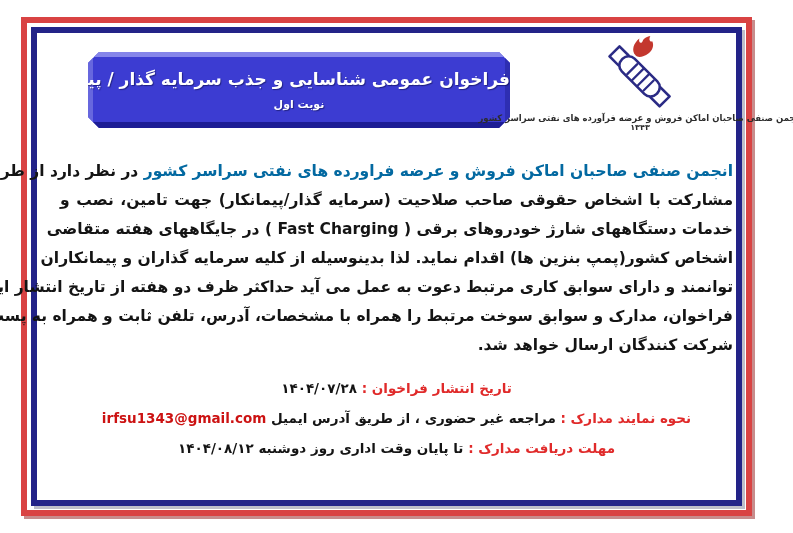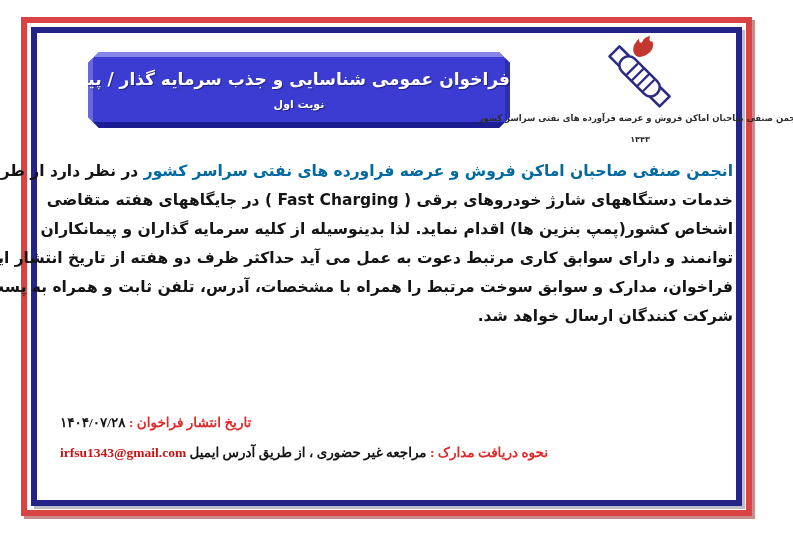--- a/index.html
+++ b/index.html
@@ -40,40 +40,40 @@
   }
   
   .logo-wrap{
     position:absolute;left:538px;top:36px;width:204px;
     display:flex;flex-direction:column;align-items:center;
   }
   .logo-caption{
     font-size:8.5px;font-weight:700;color:#2c2c2c;white-space:nowrap;
     transform:scaleY(1.05);margin-top:1px;
   }
-  .logo-year{font-size:8px;font-weight:700;color:#2c2c2c;margin-top:12px;}
+  .logo-year{font-size:8px;font-weight:700;color:#2c2c2c;margin-top:0;}
   
   .body-text{
     position:absolute;left:60px;top:157px;width:673px;
     font-size:15.5px;font-weight:700;color:#141414;
   }
   .bline{
     line-height:29px;height:29px;white-space:nowrap;
     text-align:justify;text-align-last:justify;overflow:visible;
   }
   .bline.last{text-align:left;text-align-last:right;}
   .org-red{color:#0369a1;}
   .email-serif{
     font-family:"Liberation Serif","DejaVu Serif",serif;
     color:#cc1212;font-size:16.5px;font-weight:700;
   }
   
   .footer{
-    position:absolute;left:60px;top:408px;width:673px;
-    font-size:13.5px;font-weight:700;color:#141414;text-align:left;font-family:Liberation Serif, serif;
+    position:absolute;left:60px;top:373px;width:673px;
+    font-size:13.5px;font-weight:700;color:#141414;text-align:center;
   }
   .frow{line-height:30px;height:30px;white-space:nowrap;}
   .flabel{color:#e02a2a;}
   .femail{color:#cc1212;}
 </style>
 </head>
 <body>
 
 <div class="page">
   <div class="red-frame">
@@ -99,31 +99,36 @@
         <line x1="73" y1="50" x2="73" y2="76"></line>
         <line x1="85" y1="52" x2="85" y2="74"></line>
       </g>
     </svg>
     <div class="logo-caption">انجمن صنفی صاحبان اماکن فروش و عرضه فرآورده های نفتی سراسر کشور</div>
     <div class="logo-year">۱۳۴۳</div>
   </div>
 
   <div class="body-text">
     <div class="bline"><span class="org-red">انجمن صنفی صاحبان اماکن فروش و عرضه فراورده های نفتی سراسر کشور</span><span> در نظر دارد از طریق</span></div>
+    <div class="bline">مشارکت  با اشخاص حقوقی صاحب صلاحیت (سرمایه گذار/پیمانکار) جهت تامین، نصب و</div>
     <div class="bline">خدمات دستگاههای شارژ خودروهای برقی ( Fast Charging ) در جایگاههای هفته متقاضی</div>
     <div class="bline">اشخاص کشور(پمپ بنزین ها) اقدام نماید. لذا بدینوسیله از کلیه سرمایه گذاران و پیمانکاران</div>
     <div class="bline">توانمند و دارای سوابق کاری مرتبط دعوت به عمل می آید حداکثر ظرف دو هفته از تاریخ انتشار این</div>
     <div class="bline">فراخوان، مدارک و سوابق سوخت مرتبط را همراه با مشخصات، آدرس، تلفن ثابت و همراه به پست</div>
     <div class="bline last">شرکت کنندگان ارسال خواهد شد.</div>
   </div>
 
   <div class="footer">
     <div class="frow">
       <span class="flabel">تاریخ انتشار فراخوان :</span>
       <span>۱۴۰۴/۰۷/۲۸</span>
     </div>
     <div class="frow">
-      <span class="flabel">نحوه دریافت مدارک :</span>
+      <span class="flabel">نحوه نمایند مدارک :</span>
       <span>مراجعه غیر حضوری ، از طریق آدرس ایمیل</span>
       <span class="femail">irfsu1343@gmail.com</span>
+    </div>
+    <div class="frow">
+      <span class="flabel">مهلت دریافت مدارک :</span>
+      <span>تا پایان وقت اداری روز دوشنبه ۱۴۰۴/۰۸/۱۲</span>
     </div>
   </div>
 </div>
 
 </body></html>

